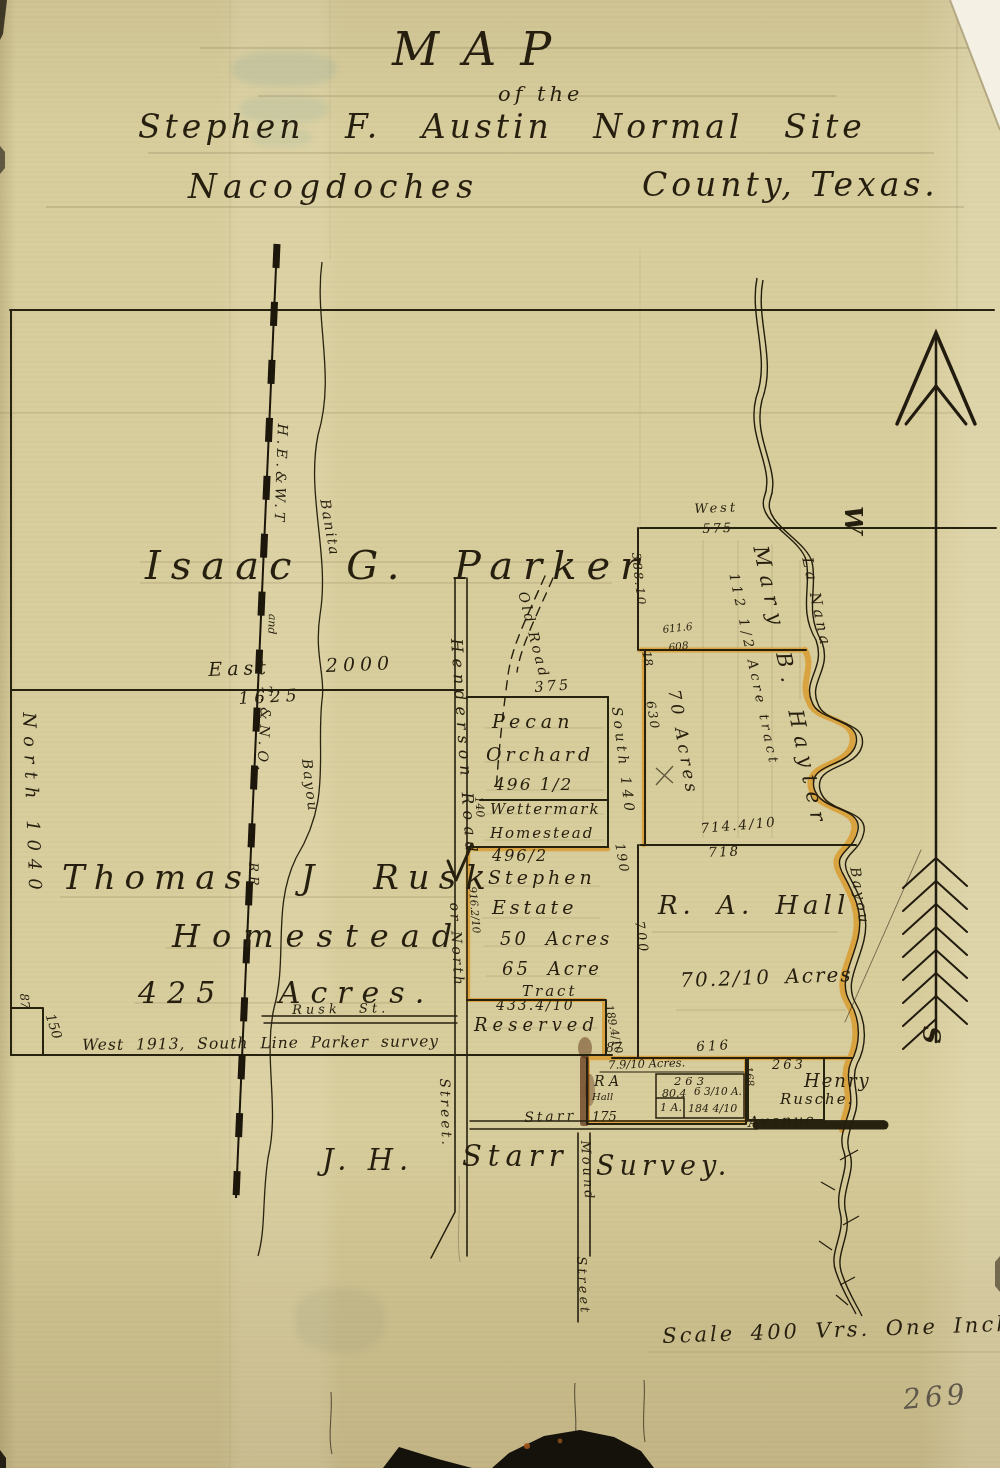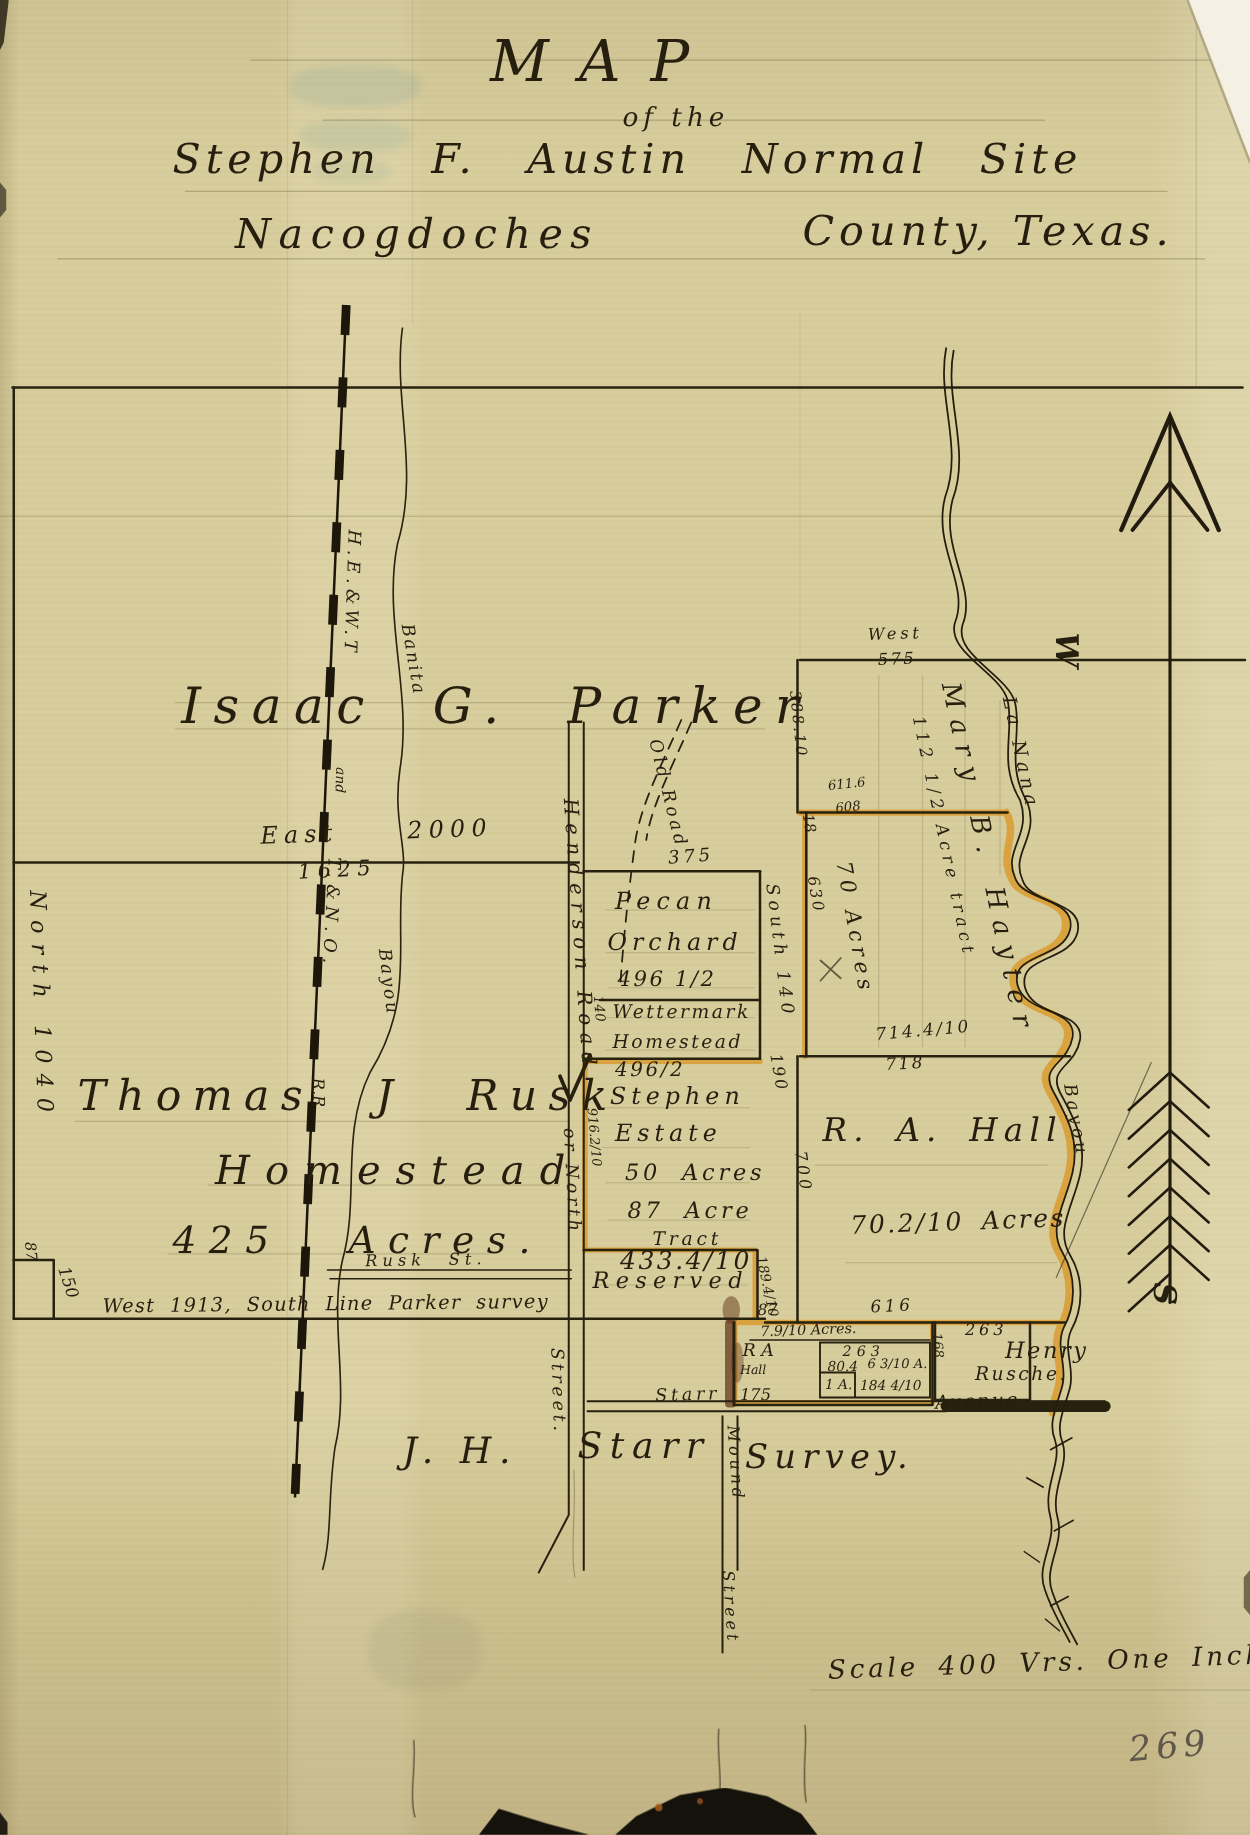--- a/index.html
+++ b/index.html
@@ -196,24 +196,24 @@
   <div class="lbl" style="left:626px;top:842px;font-size:13px;letter-spacing:2px;transform:rotate(80deg);">190</div>
   <div class="lbl" style="left:484px;top:796px;font-size:11px;transform:rotate(85deg);">140</div>
 
   <div class="lbl" style="left:490px;top:802px;font-size:15px;letter-spacing:2px;">Wettermark</div>
   <div class="lbl" style="left:490px;top:826px;font-size:15px;letter-spacing:2px;">Homestead</div>
   <div class="lbl" style="left:492px;top:848px;font-size:16px;letter-spacing:2px;">496/2</div>
 
   <div class="lbl" style="left:488px;top:868px;font-size:19px;letter-spacing:4px;">Stephen</div>
   <div class="lbl" style="left:492px;top:898px;font-size:19px;letter-spacing:4px;">Estate</div>
   <div class="lbl" style="left:500px;top:930px;font-size:18px;letter-spacing:3px;word-spacing:8px;">50 Acres</div>
-  <div class="lbl" style="left:502px;top:960px;font-size:18px;letter-spacing:3px;word-spacing:8px;">87 Acre</div>
+  <div class="lbl" style="left:502px;top:960px;font-size:18px;letter-spacing:3px;word-spacing:8px;">65 Acre</div>
   <div class="lbl" style="left:522px;top:984px;font-size:15px;letter-spacing:3px;">Tract</div>
 
-  <div class="lbl" style="left:496px;top:998px;font-size:20px;letter-spacing:2px;">433.4/10</div>
+  <div class="lbl" style="left:496px;top:998px;font-size:14px;letter-spacing:2px;">433.4/10</div>
   <div class="lbl" style="left:474px;top:1016px;font-size:18px;letter-spacing:5px;">Reserved</div>
   <div class="lbl" style="left:614px;top:1004px;font-size:11px;transform:rotate(78deg);">189.4/10</div>
   <div class="lbl" style="left:606px;top:1042px;font-size:12.5px;">87</div>
 
   <div class="lbl" style="left:694px;top:502px;font-size:13px;letter-spacing:3px;transform:rotate(-2deg);">West</div>
   <div class="lbl" style="left:702px;top:522px;font-size:13px;letter-spacing:2px;transform:rotate(-2deg);">575</div>
   <div class="lbl" style="left:770px;top:544px;font-size:21px;letter-spacing:8px;word-spacing:6px;transform:rotate(78deg);">Mary B. Hayter</div>
   <div class="lbl" style="left:740px;top:572px;font-size:13.5px;letter-spacing:4px;transform:rotate(78deg);">112 1/2 Acre tract</div>
   <div class="lbl" style="left:682px;top:688px;font-size:17px;letter-spacing:4px;transform:rotate(80deg);">70 Acres</div>
   <div class="lbl" style="left:642px;top:552px;font-size:12px;letter-spacing:2px;transform:rotate(84deg);">388.10</div>

